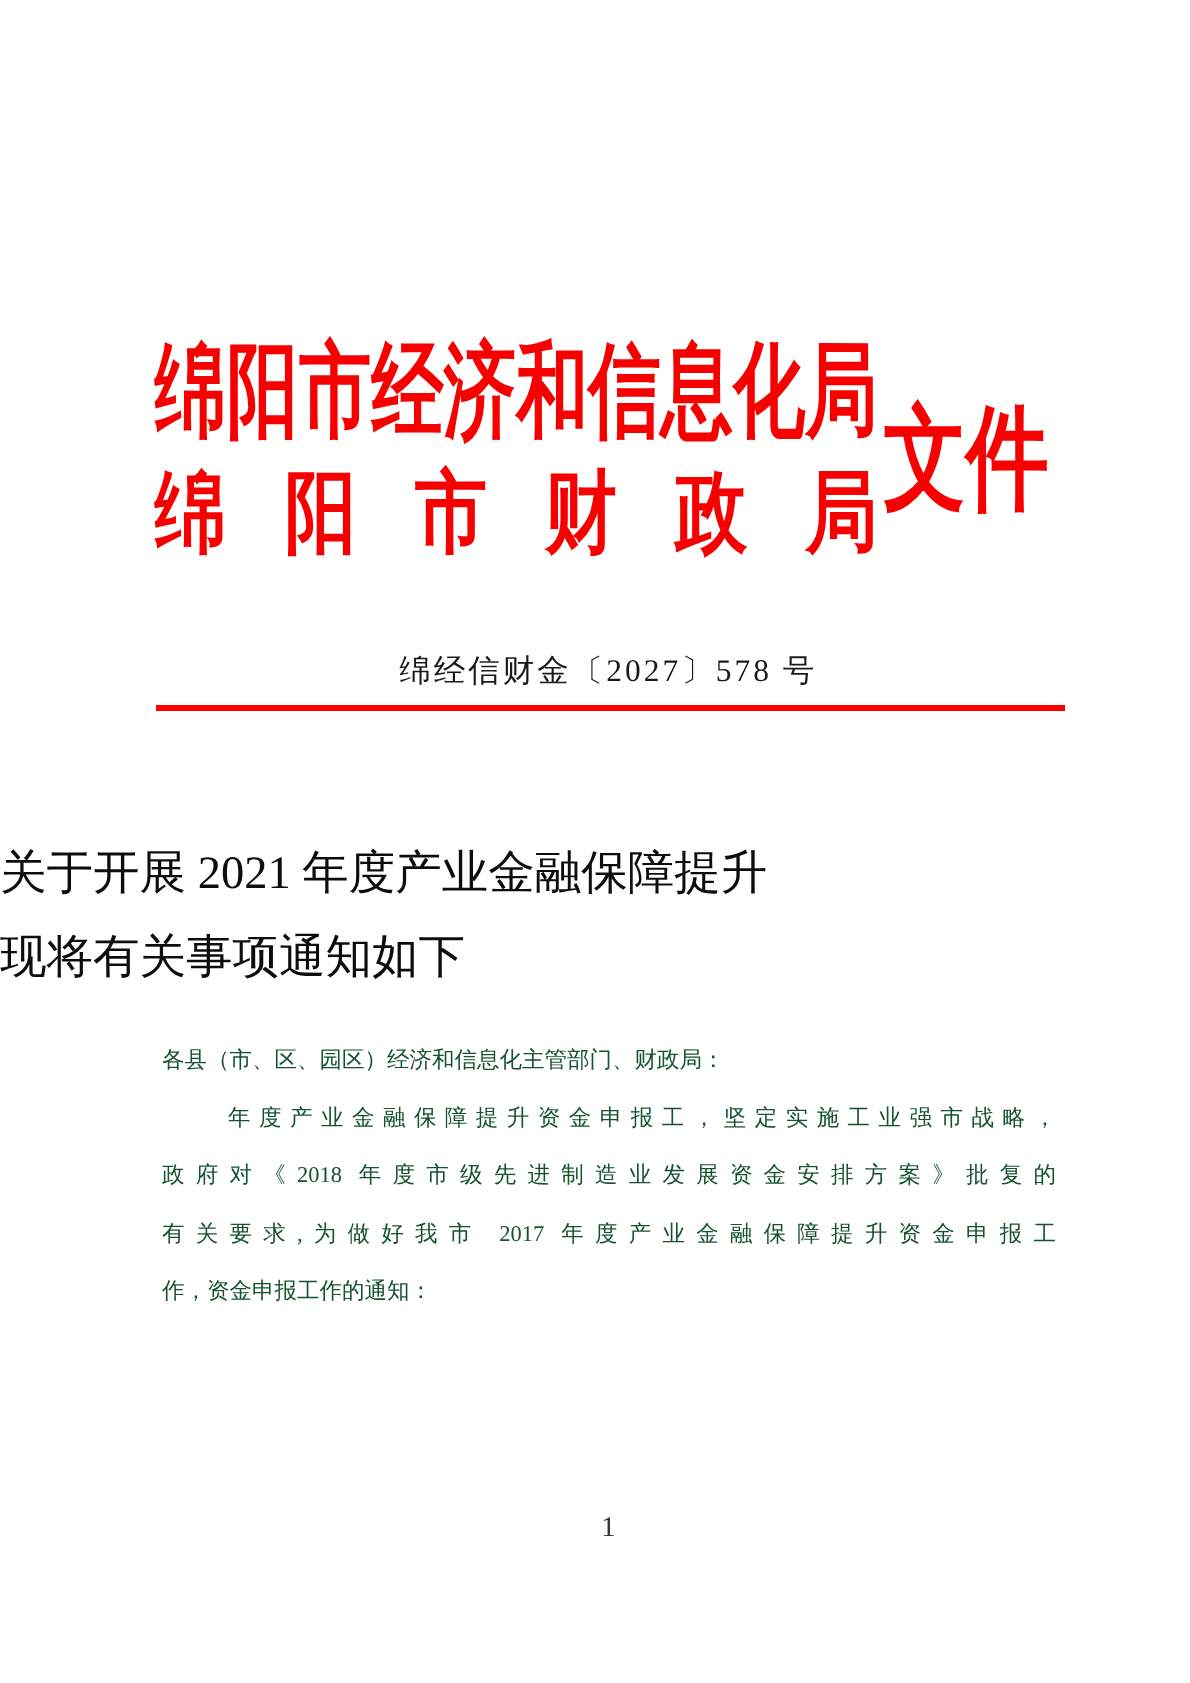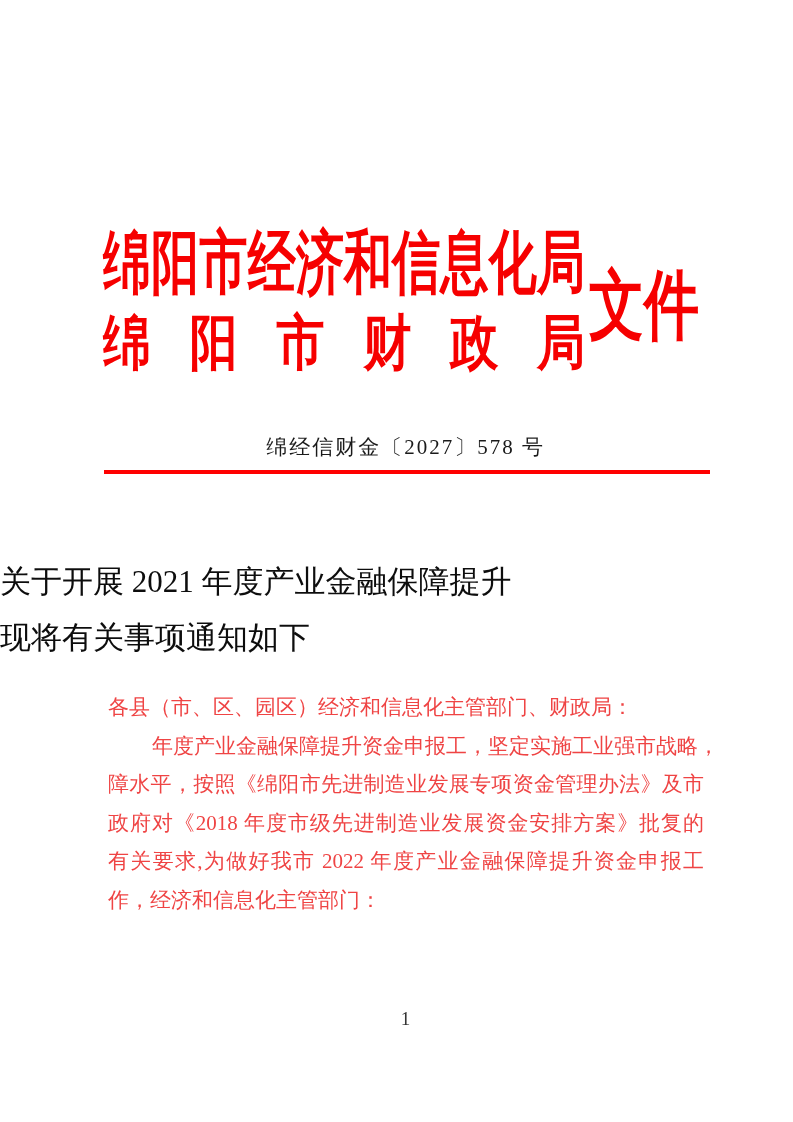--- a/index.html
+++ b/index.html
@@ -95,23 +95,23 @@
     font-weight: normal;
     color: #0d0d0d;
   }
 
   
   .body-text {
     position: absolute;
     left: 108px;
     top: 688px;
     width: 596px;
-    font-size: 21px;
+    font-size: 15px;
     line-height: 38.6px;
-    color: #ef4444;
+    color: #14532d;
     font-family: Liberation Serif, serif;
   }
   .body-line {
     text-align: justify;
     text-align-last: justify;
     white-space: nowrap;
   }
   .body-line.no-stretch {
     text-align: left;
     text-align-last: left;
@@ -145,21 +145,20 @@
   <div class="red-rule"></div>
 
   <div class="title">
     <div>关于开展 2021 年度产业金融保障提升</div>
     <div>现将有关事项通知如下</div>
   </div>
 
   <div class="body-text">
     <div class="body-line no-stretch">各县（市、区、园区）经济和信息化主管部门、财政局：</div>
     <div class="body-line indent">年度产业金融保障提升资金申报工，坚定实施工业强市战略，</div>
-    <div class="body-line">障水平，按照《绵阳市先进制造业发展专项资金管理办法》及市</div>
     <div class="body-line">政府对《2018 年度市级先进制造业发展资金安排方案》批复的</div>
-    <div class="body-line">有关要求,为做好我市 2022 年度产业金融保障提升资金申报工</div>
-    <div class="body-line no-stretch">作，经济和信息化主管部门：</div>
+    <div class="body-line">有关要求,为做好我市 2017 年度产业金融保障提升资金申报工</div>
+    <div class="body-line no-stretch">作，资金申报工作的通知：</div>
   </div>
 
   <div class="page-number">1</div>
 
 </div>
 
 </body></html>

